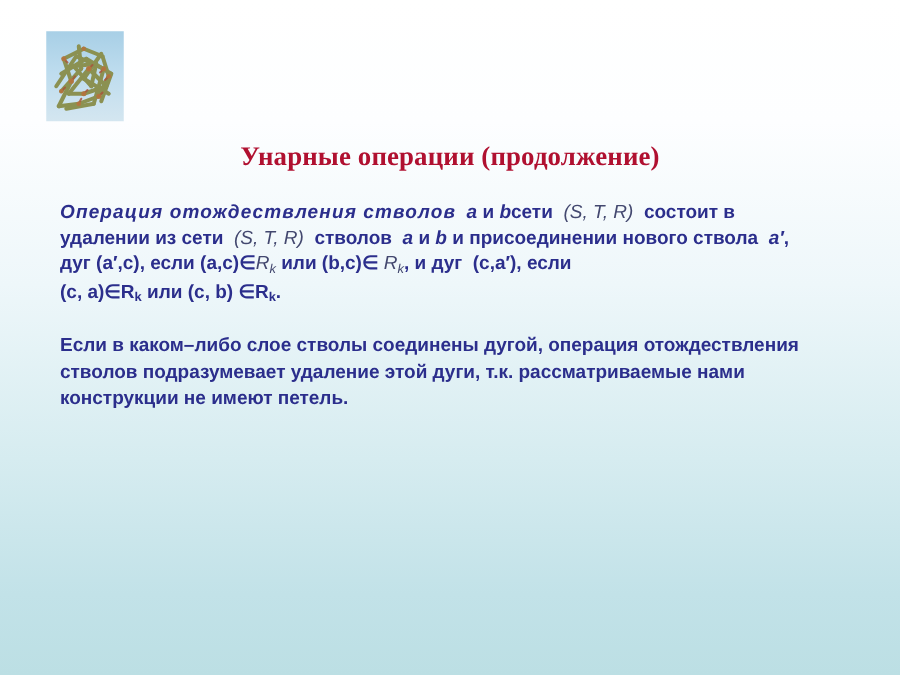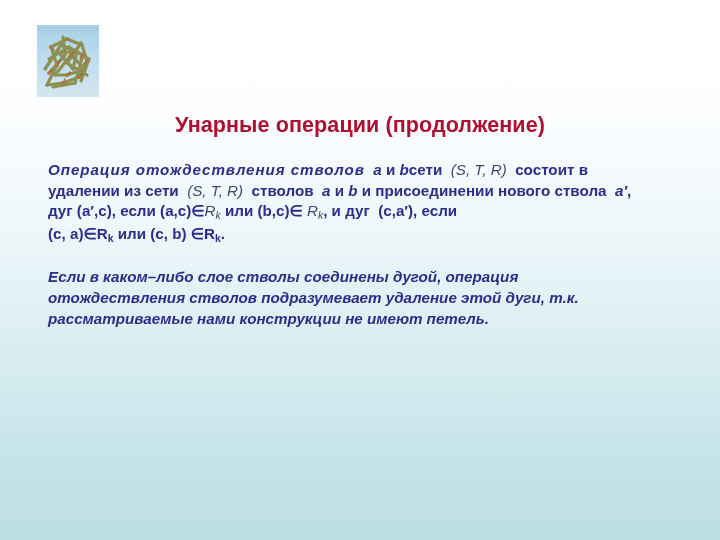--- a/index.html
+++ b/index.html
@@ -36,35 +36,36 @@
   #title {
     position: absolute;
     left: 0;
     top: 113px;
     width: 720px;
     text-align: center;
     font-size: 21.5px;
     font-weight: bold;
     color: #b01030;
     letter-spacing: 0.1px;
+    font-family: Liberation Serif, serif;
   }
 
   
   #body-text {
     position: absolute;
     left: 36px;
     top: 148px;
     width: 620px;
     color: #2b2e8c;
     font-size: 15.2px;
     font-weight: bold;
     line-height: 20.6px;
   }
   #body-text p { margin: 12px; }
-  #para2 { margin-top: 21px !important; font-style: italic; }
+  #para2 { margin-top: 21px !important; }
 
   .bi     { font-style: italic; font-weight: bold; }
   .ital   { font-style: italic; font-weight: normal; color: #43486f; }
   .nrm    { font-weight: bold; }
   .setR   { font-style: italic; font-weight: normal; color: #43486f; }
   .setRb  { font-style: normal; font-weight: bold; }
   sub {
     font-size: 0.68em;
     vertical-align: baseline;
     position: relative;

